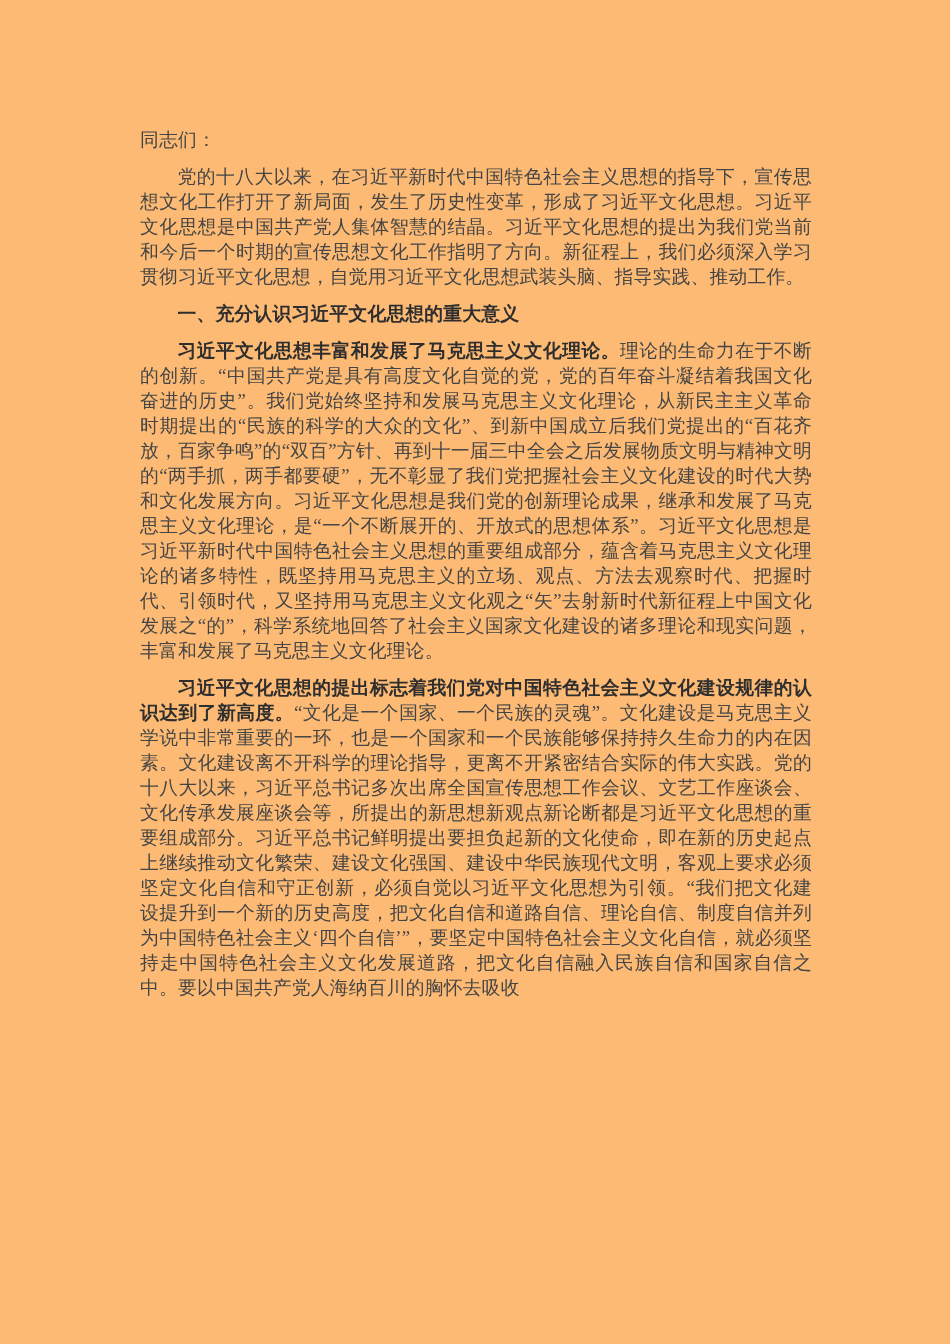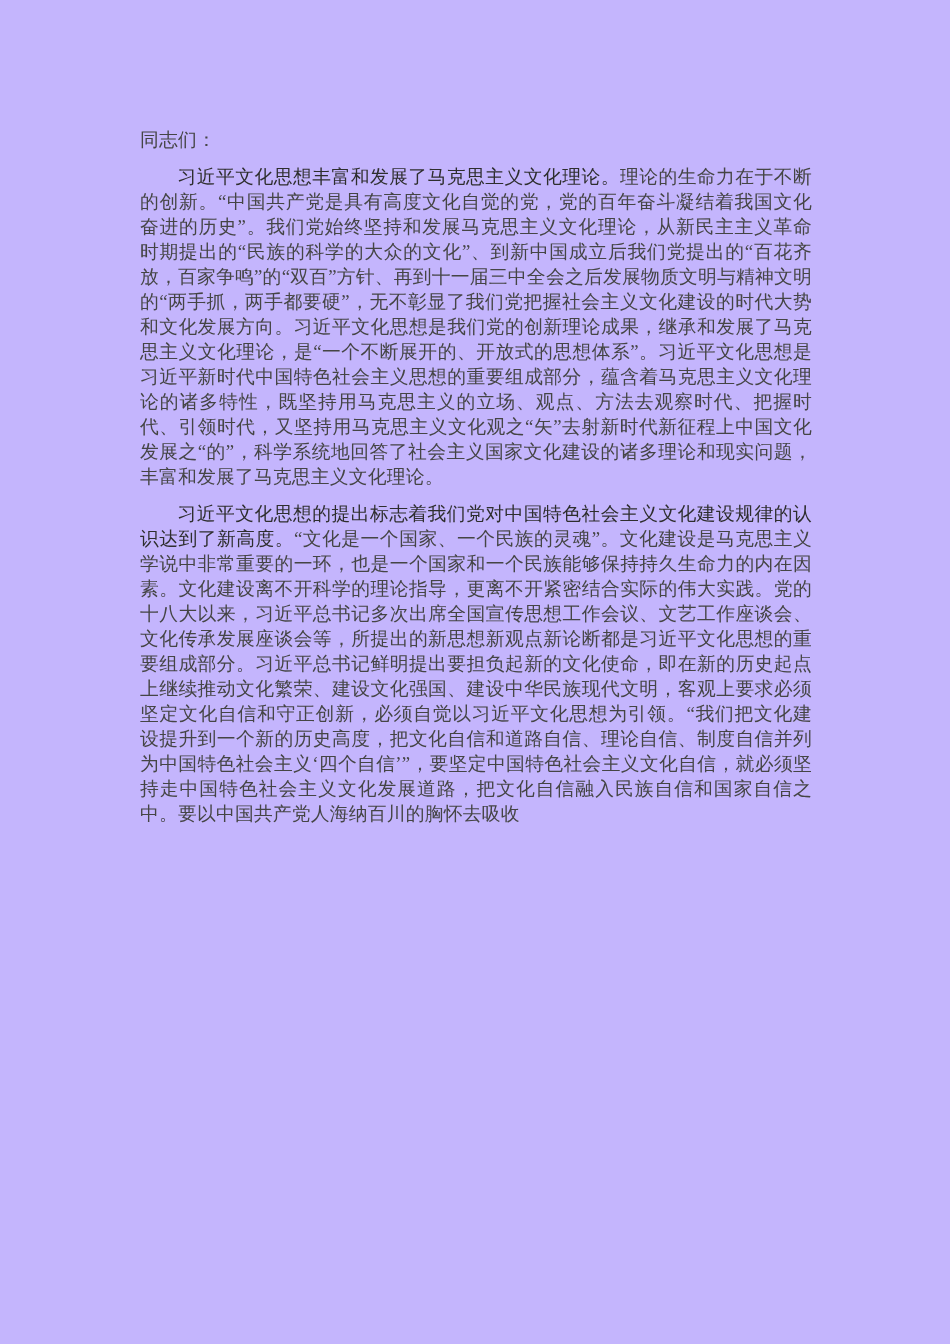--- a/index.html
+++ b/index.html
@@ -4,21 +4,21 @@
 <style>
   html, body {
     margin: 0;
     padding: 0;
     background: #ffffff;
   }
   .page {
     position: relative;
     width: 950px;
     height: 1344px;
-    background: #c4b5fd;
+    background: #fdba74;
     box-sizing: border-box;
     padding: 127px 138px 0 140px;
     overflow: hidden;
     font-family: "Liberation Serif", "DejaVu Serif", serif;
     font-size: 18.8px;
     line-height: 25px;
     color: #454545;
   }
   .page p {
     margin: 0 0 12px 0;
@@ -27,29 +27,31 @@
     letter-spacing: 0.2px;
   }
   .page p.salutation {
     text-indent: 0;
   }
   .page p.heading {
     font-weight: bold;
     color: #2e2e2e;
   }
   .page .lead {
-    font-weight: normal;
+    font-weight: bold;
     color: #2e2e2e;
   }
 </style>
 </head>
 <body>
 
 <div class="page">
   <p class="salutation">同志们：</p>
 
+  <p class="body">党的十八大以来，在习近平新时代中国特色社会主义思想的指导下，宣传思想文化工作打开了新局面，发生了历史性变革，形成了习近平文化思想。习近平文化思想是中国共产党人集体智慧的结晶。习近平文化思想的提出为我们党当前和今后一个时期的宣传思想文化工作指明了方向。新征程上，我们必须深入学习贯彻习近平文化思想，自觉用习近平文化思想武装头脑、指导实践、推动工作。</p>
 
+  <p class="heading">一、充分认识习近平文化思想的重大意义</p>
 
 
   <p class="body"><span class="lead">习近平文化思想丰富和发展了马克思主义文化理论。</span><span>理论的生命力在于不断的创新。“中国共产党是具有高度文化自觉的党，党的百年奋斗凝结着我国文化奋进的历史”。我们党始终坚持和发展马克思主义文化理论，从新民主主义革命时期提出的“民族的科学的大众的文化”、到新中国成立后我们党提出的“百花齐放，百家争鸣”的“双百”方针、再到十一届三中全会之后发展物质文明与精神文明的“两手抓，两手都要硬”，无不彰显了我们党把握社会主义文化建设的时代大势和文化发展方向。习近平文化思想是我们党的创新理论成果，继承和发展了马克思主义文化理论，是“一个不断展开的、开放式的思想体系”。习近平文化思想是习近平新时代中国特色社会主义思想的重要组成部分，蕴含着马克思主义文化理论的诸多特性，既坚持用马克思主义的立场、观点、方法去观察时代、把握时代、引领时代，又坚持用马克思主义文化观之“矢”去射新时代新征程上中国文化发展之“的”，科学系统地回答了社会主义国家文化建设的诸多理论和现实问题，丰富和发展了马克思主义文化理论。</span></p>
 
   <p class="body"><span class="lead">习近平文化思想的提出标志着我们党对中国特色社会主义文化建设规律的认识达到了新高度。</span><span>“文化是一个国家、一个民族的灵魂”。文化建设是马克思主义学说中非常重要的一环，也是一个国家和一个民族能够保持持久生命力的内在因素。文化建设离不开科学的理论指导，更离不开紧密结合实际的伟大实践。党的十八大以来，习近平总书记多次出席全国宣传思想工作会议、文艺工作座谈会、文化传承发展座谈会等，所提出的新思想新观点新论断都是习近平文化思想的重要组成部分。习近平总书记鲜明提出要担负起新的文化使命，即在新的历史起点上继续推动文化繁荣、建设文化强国、建设中华民族现代文明，客观上要求必须坚定文化自信和守正创新，必须自觉以习近平文化思想为引领。“我们把文化建设提升到一个新的历史高度，把文化自信和道路自信、理论自信、制度自信并列为中国特色社会主义‘四个自信’”，要坚定中国特色社会主义文化自信，就必须坚持走中国特色社会主义文化发展道路，把文化自信融入民族自信和国家自信之中。要以中国共产党人海纳百川的胸怀去吸收</span></p>
 </div>
 
 </body></html>

